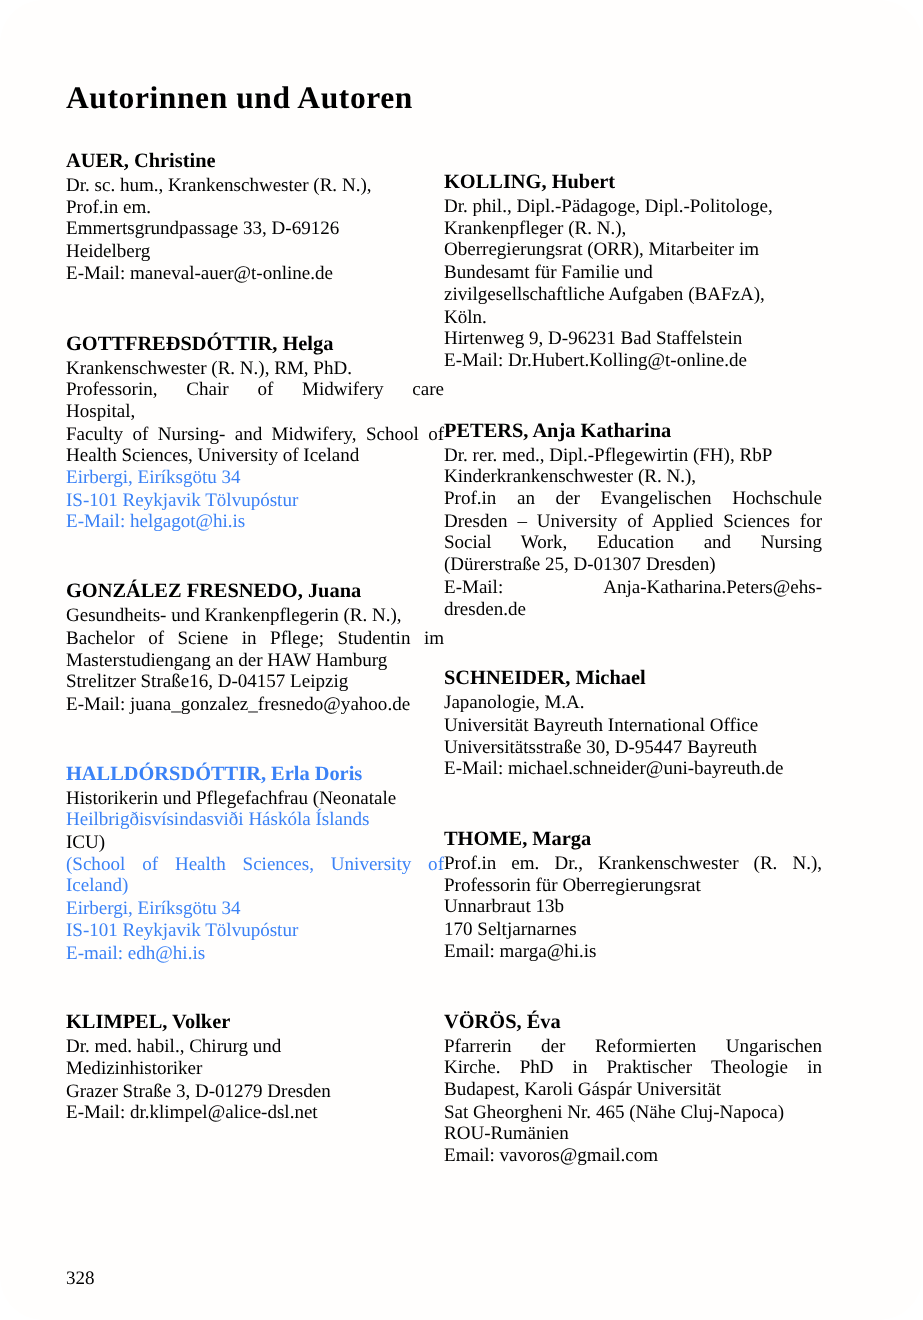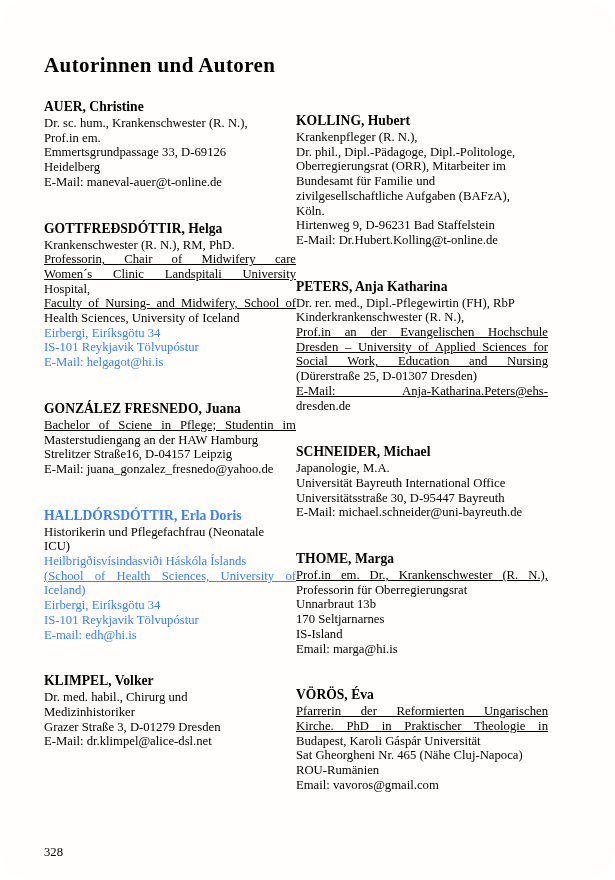--- a/index.html
+++ b/index.html
@@ -45,21 +45,20 @@
     line-height: 15px;
   }
   .entry .ln {
     font-size: 12.7px;
     line-height: 14.7px;
     white-space: normal;
   }
   .entry .ln.j {
     text-align: justify;
     text-align-last: justify;
-    text-decoration: underline;
   }
   .muted {
     color: #3b82f6;
   }
   .pagenum {
     position: absolute;
     left: 44px;
     top: 829px;
     font-size: 12.7px;
     margin-top: 16px;
@@ -77,59 +76,59 @@
           <div class="ln">Dr. sc. hum., Krankenschwester (R. N.),</div>
           <div class="ln">Prof.in em.</div>
           <div class="ln">Emmertsgrundpassage 33, D-69126</div>
           <div class="ln">Heidelberg</div>
           <div class="ln">E-Mail: maneval-auer@t-online.de</div>
         </section>
         <section class="entry">
           <h2 class="name">GOTTFREÐSDÓTTIR, Helga</h2>
           <div class="ln">Krankenschwester (R. N.), RM, PhD.</div>
           <div class="ln j">Professorin, Chair of Midwifery care</div>
-          <div class="ln j">Women´s Clinic Landspitali University</div>
           <div class="ln">Hospital,</div>
           <div class="ln j">Faculty of Nursing- and Midwifery, School of</div>
           <div class="ln">Health Sciences, University of Iceland</div>
           <div class="ln muted">Eirbergi, Eiríksgötu 34</div>
           <div class="ln muted">IS-101 Reykjavik Tölvupóstur</div>
           <div class="ln muted">E-Mail: helgagot@hi.is</div>
         </section>
         <section class="entry">
           <h2 class="name">GONZÁLEZ FRESNEDO, Juana</h2>
+          <div class="ln">Gesundheits- und Krankenpflegerin (R. N.),</div>
           <div class="ln j">Bachelor of Sciene in Pflege; Studentin im</div>
           <div class="ln">Masterstudiengang an der HAW Hamburg</div>
           <div class="ln">Strelitzer Straße16, D-04157 Leipzig</div>
           <div class="ln">E-Mail: juana_gonzalez_fresnedo@yahoo.de</div>
         </section>
         <section class="entry">
           <h2 class="name muted">HALLDÓRSDÓTTIR, Erla Doris</h2>
           <div class="ln">Historikerin und Pflegefachfrau (Neonatale</div>
+          <div class="ln muted">Heilbrigðisvísindasviði Háskóla Íslands</div>
           <div class="ln">ICU)</div>
-          <div class="ln muted">Heilbrigðisvísindasviði Háskóla Íslands</div>
           <div class="ln j muted">(School of Health Sciences, University of</div>
           <div class="ln muted">Iceland)</div>
           <div class="ln muted">Eirbergi, Eiríksgötu 34</div>
           <div class="ln muted">IS-101 Reykjavik Tölvupóstur</div>
           <div class="ln muted">E-mail: edh@hi.is</div>
         </section>
         <section class="entry">
           <h2 class="name">KLIMPEL, Volker</h2>
           <div class="ln">Dr. med. habil., Chirurg und</div>
           <div class="ln">Medizinhistoriker</div>
           <div class="ln">Grazer Straße 3, D-01279 Dresden</div>
           <div class="ln">E-Mail: dr.klimpel@alice-dsl.net</div>
         </section>
       </div>
     <div class="col right" id="col-right">
         <section class="entry">
           <h2 class="name">KOLLING, Hubert</h2>
+          <div class="ln">Dr. phil., Dipl.-Pädagoge, Dipl.-Politologe,</div>
           <div class="ln">Krankenpfleger (R. N.),</div>
-          <div class="ln">Dr. phil., Dipl.-Pädagoge, Dipl.-Politologe,</div>
           <div class="ln">Oberregierungsrat (ORR), Mitarbeiter im</div>
           <div class="ln">Bundesamt für Familie und</div>
           <div class="ln">zivilgesellschaftliche Aufgaben (BAFzA),</div>
           <div class="ln">Köln.</div>
           <div class="ln">Hirtenweg 9, D-96231 Bad Staffelstein</div>
           <div class="ln">E-Mail: Dr.Hubert.Kolling@t-online.de</div>
         </section>
         <section class="entry">
           <h2 class="name">PETERS, Anja Katharina</h2>
           <div class="ln">Dr. rer. med., Dipl.-Pflegewirtin (FH), RbP</div>
@@ -147,21 +146,20 @@
           <div class="ln">Universität Bayreuth International Office</div>
           <div class="ln">Universitätsstraße 30, D-95447 Bayreuth</div>
           <div class="ln">E-Mail: michael.schneider@uni-bayreuth.de</div>
         </section>
         <section class="entry">
           <h2 class="name">THOME, Marga</h2>
           <div class="ln j">Prof.in em. Dr., Krankenschwester (R. N.),</div>
           <div class="ln">Professorin für Oberregierungsrat</div>
           <div class="ln">Unnarbraut 13b</div>
           <div class="ln">170 Seltjarnarnes</div>
-          <div class="ln">IS-Island</div>
           <div class="ln">Email: marga@hi.is</div>
         </section>
         <section class="entry">
           <h2 class="name">VÖRÖS, Éva</h2>
           <div class="ln j">Pfarrerin der Reformierten Ungarischen</div>
           <div class="ln j">Kirche. PhD in Praktischer Theologie in</div>
           <div class="ln">Budapest, Karoli Gáspár Universität</div>
           <div class="ln">Sat Gheorgheni Nr. 465 (Nähe Cluj-Napoca)</div>
           <div class="ln">ROU-Rumänien</div>
           <div class="ln">Email: vavoros@gmail.com</div>

